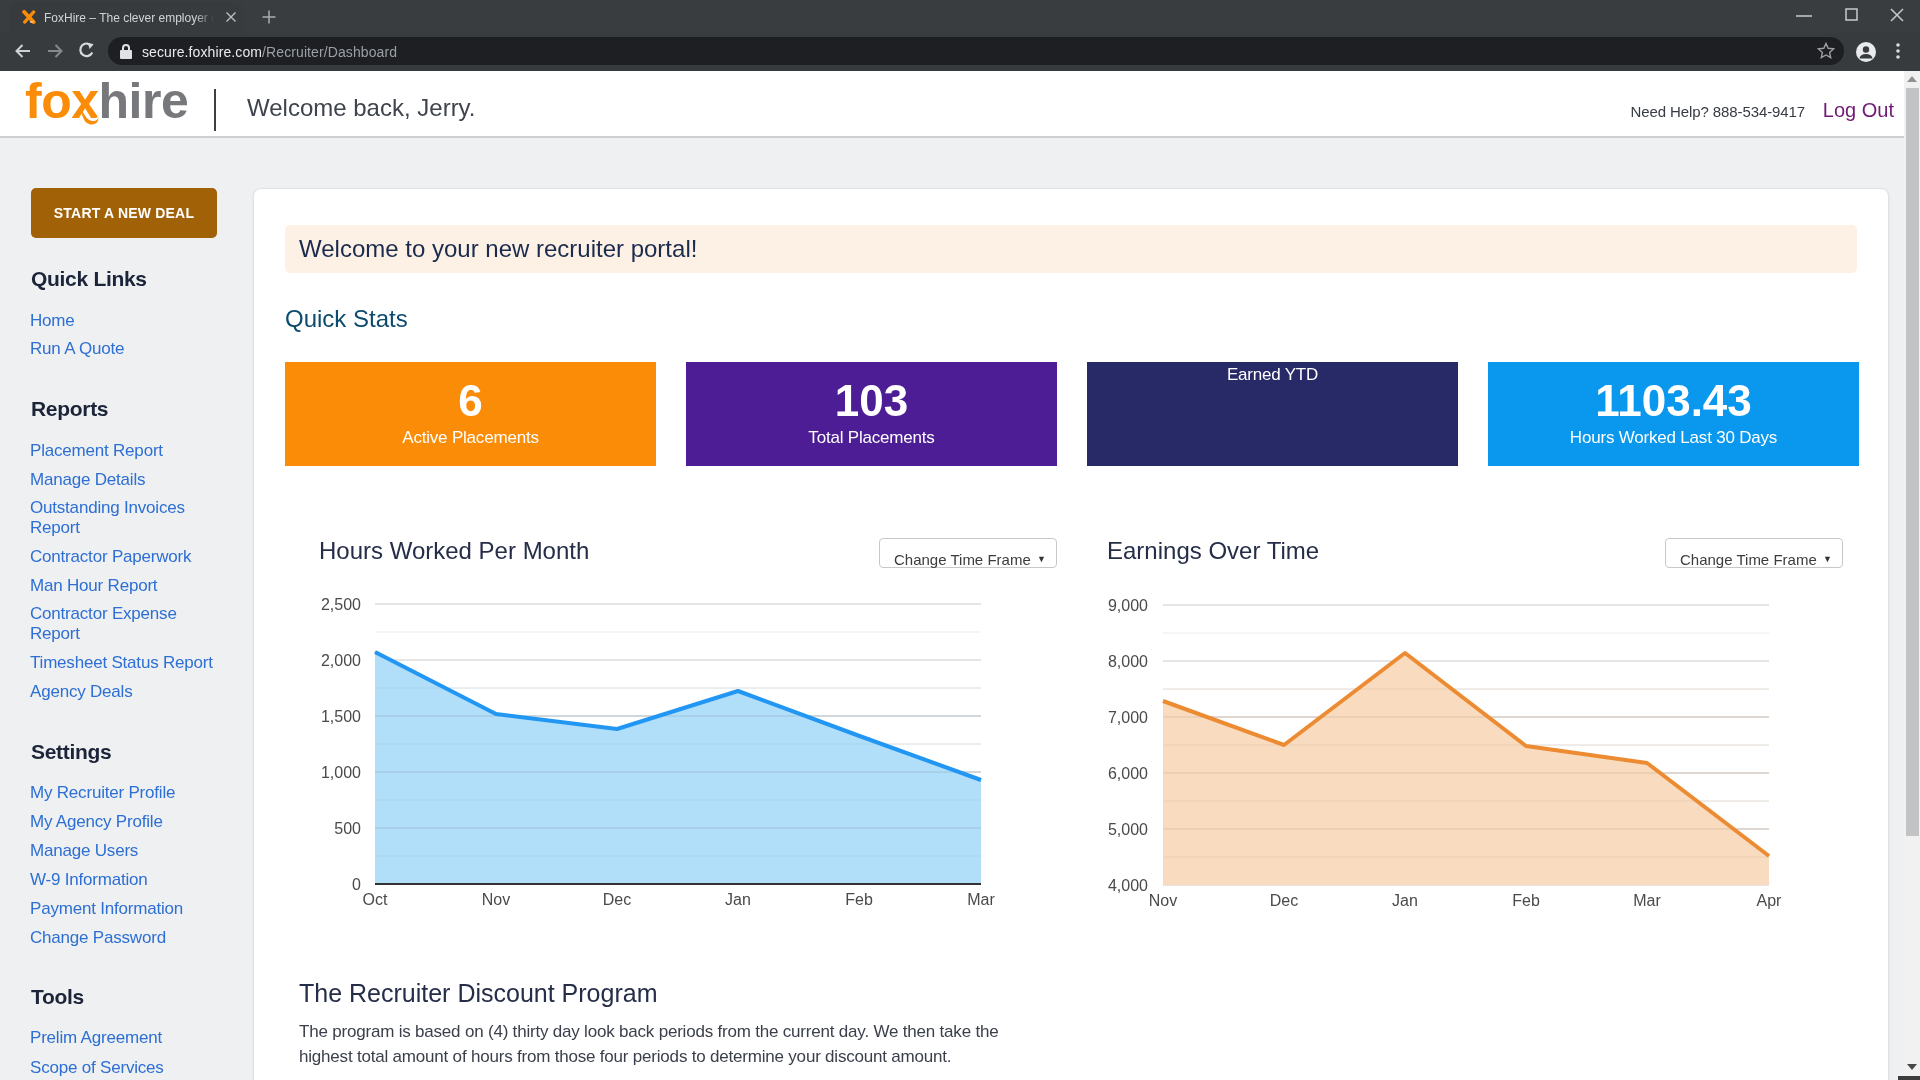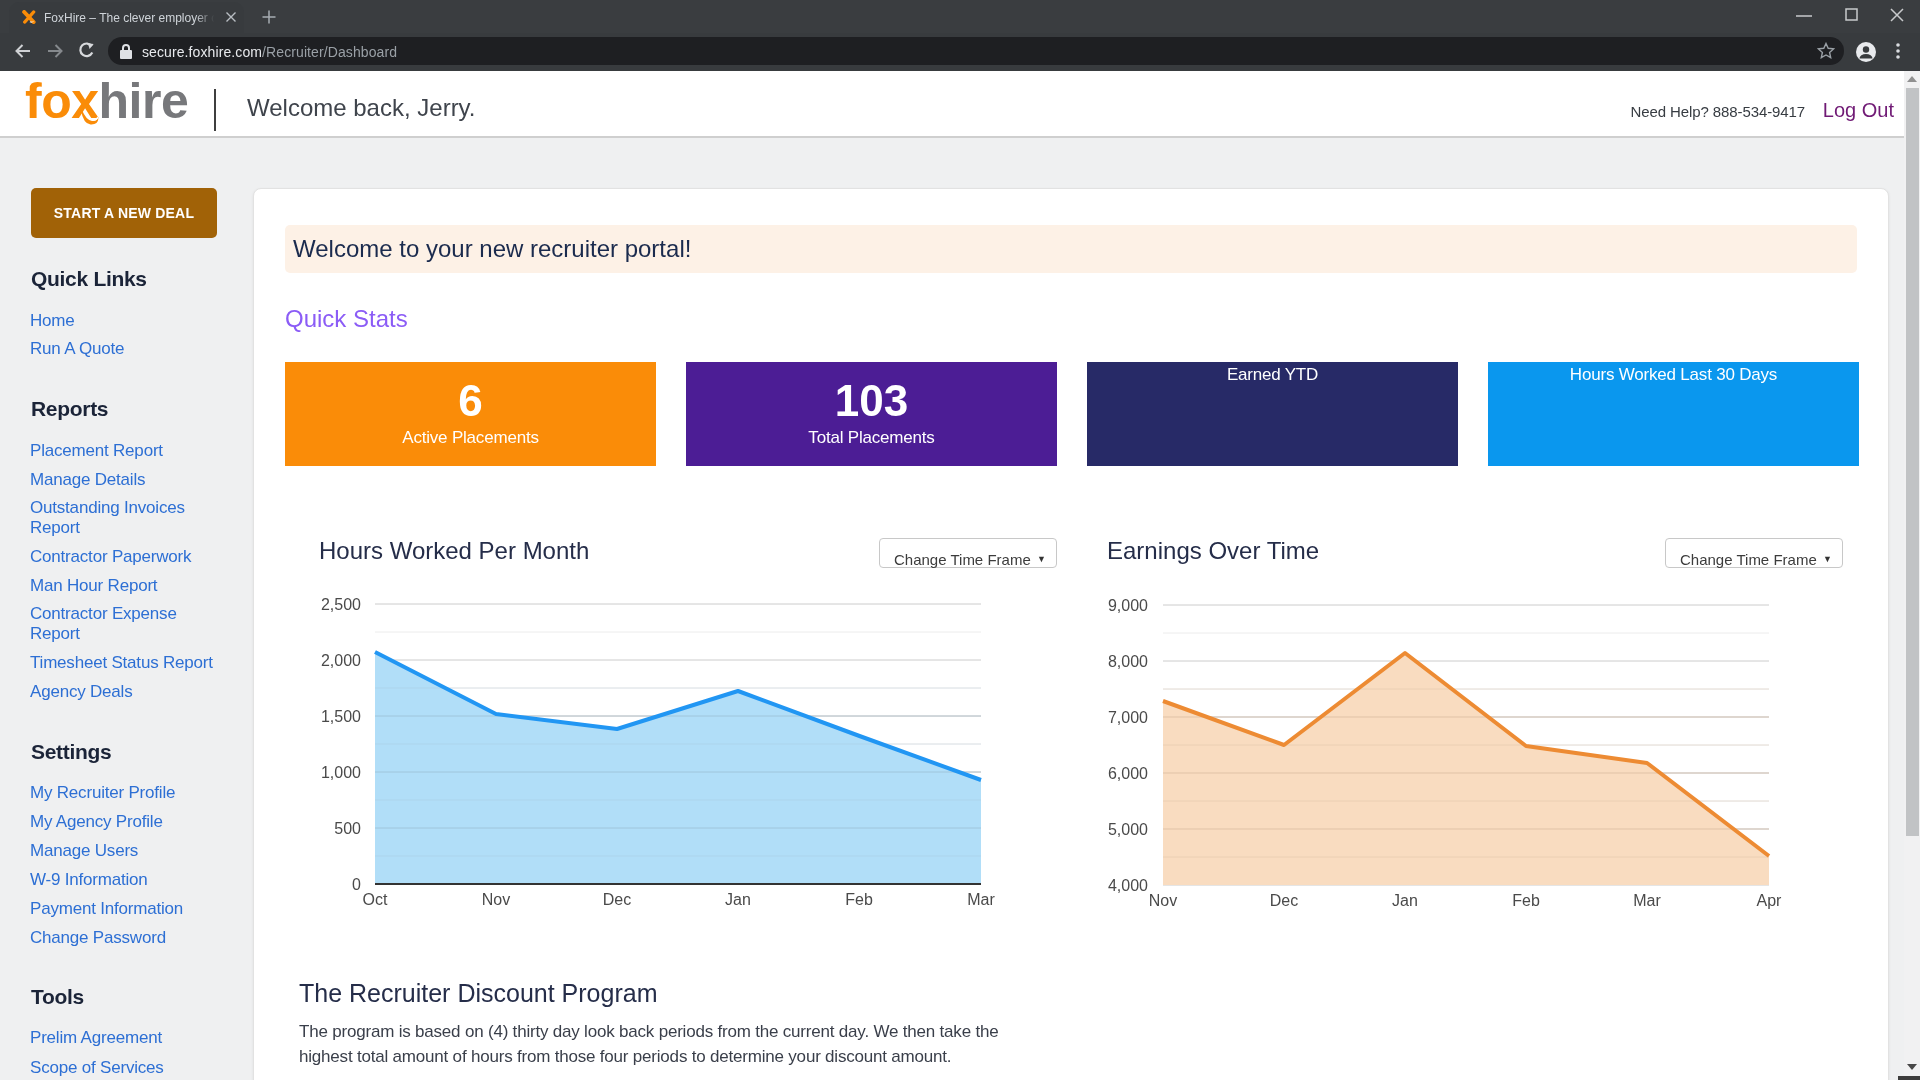--- a/index.html
+++ b/index.html
@@ -27,22 +27,22 @@
   #logout { right:26px; top:99px; font-size:20px; color:#701a75; }
   
   .sideh { left:31px; font-size:21px; font-weight:bold; letter-spacing:-0.3px; color:#1b2438; line-height:22px; }
   .sidel { left:30px; font-size:17px; letter-spacing:-0.2px; color:#2d6fd4; line-height:21px; }
   #newdeal { left:31px; top:188px; width:186px; height:50px; background:#a16207; border-radius:5px;
     color:#fff; font-size:14px; font-weight:bold; letter-spacing:0.2px; text-align:center; line-height:50px; }
   
   #card { left:253px; top:188px; width:1636px; height:1200px; background:#fff; border:1px solid #e2e2e2;
     border-radius:8px; box-shadow:0 1px 3px rgba(0,0,0,0.07); }
   #banner { left:285px; top:225px; width:1572px; height:48px; background:#fdf1e6; border-radius:5px;
-    font-size:24px; color:#1b2b4e; line-height:48px; padding-left:8px; }
-  #qstats { left:285px; top:305px; font-size:24px; color:#8b5cf6; }
+    font-size:24px; color:#1b2b4e; line-height:48px; padding-left:14px; }
+  #qstats { left:285px; top:305px; font-size:24px; color:#0c4a6e; }
   .stat { top:362px; width:371px; height:104px; color:#fff; text-align:center; }
   .stat .num { font-size:44px; line-height:48px; font-weight:bold; margin-top:15px; }
   .stat .lbl { font-size:17px; letter-spacing:-0.2px; margin-top:3px; }
   .ctitle { font-size:24px; color:#252d49; }
   .dd { top:538px; width:178px; height:30px; background:#fff; border:1px solid #c8c8c8; border-radius:4px;
     font-size:15px; color:#3c3c3c; white-space:nowrap; display:flex; align-items:center; justify-content:space-between;
     padding:12px 10px 0 14px; }
   .dd .car { font-size:9px; color:#333; }
   #dheading { left:299px; top:979px; font-size:25px; color:#252d49; }
   #dbody { left:299px; top:1019px; font-size:17px; letter-spacing:-0.2px; line-height:25px; color:#3a3f4a; }
@@ -149,20 +149,21 @@
     <div class="lbl">Active Placements</div>
   </div>
   <div class="abs stat" style="left:686px;background:#4c1d95">
     <div class="num">103</div>
     <div class="lbl">Total Placements</div>
   </div>
   <div class="abs stat" style="left:1087px;background:#272a67">
     <div class="lbl">Earned YTD</div>
   </div>
   <div class="abs stat" style="left:1488px;background:#0a97ee">
+    <div class="num">1103.43</div>
     <div class="lbl">Hours Worked Last 30 Days</div>
   </div>
   <div class="abs ctitle" style="left:319px;top:537px">Hours Worked Per Month</div>
   <div class="abs dd" style="left:879px">Change Time Frame<span class="car">▼</span></div>
   <div class="abs ctitle" style="left:1107px;top:537px">Earnings Over Time</div>
   <div class="abs dd" style="left:1665px">Change Time Frame<span class="car">▼</span></div>
 
   <svg class="abs" style="left:300px;top:590px" width="720" height="330">
     <g stroke="#ececec" stroke-width="1">
       <line x1="75" y1="42" x2="681" y2="42"></line>

